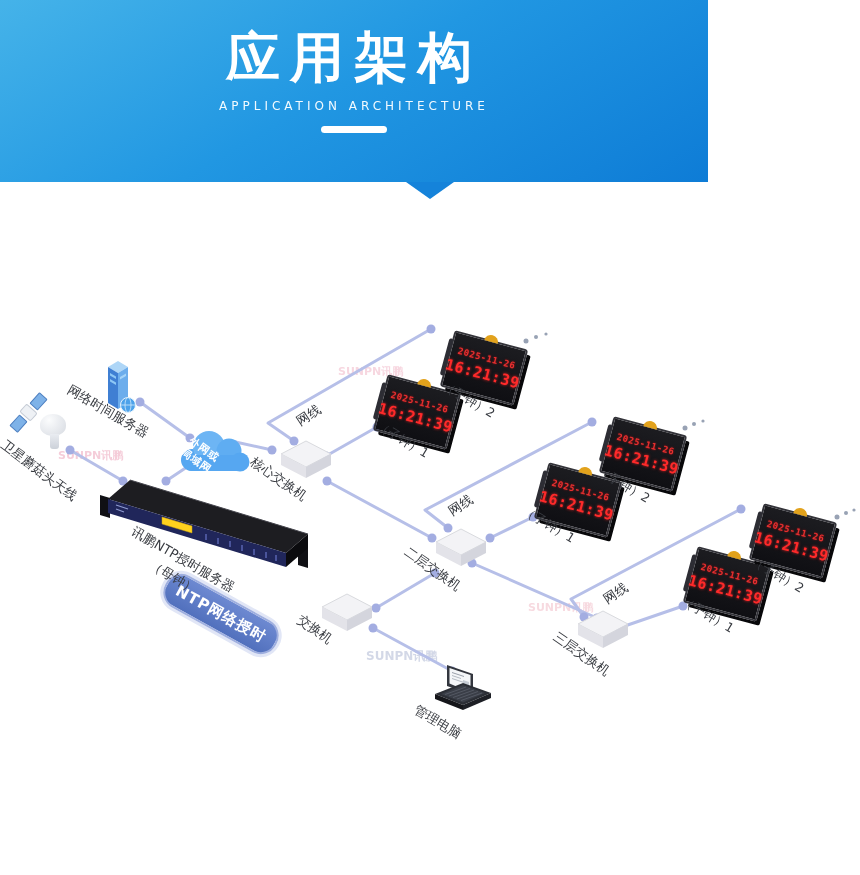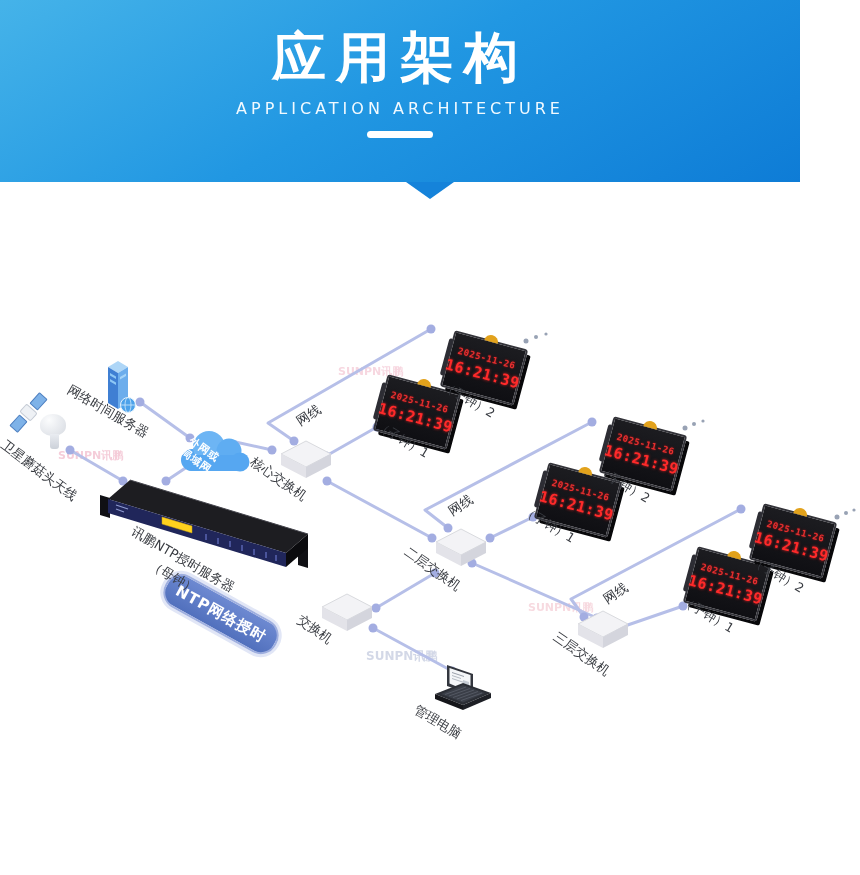--- a/index.html
+++ b/index.html
@@ -1,23 +1,23 @@
 <!DOCTYPE html>
 <html><head>
 <meta charset="utf-8">
 <style>
   html,body{margin:0;padding:0;background:#fff;}
   .page{position:relative;width:860px;height:875px;overflow:hidden;background:#ffffff;
         font-family:"DejaVu Sans","Liberation Sans",sans-serif;}
   
-  .header{position:absolute;left:0;top:0;width:800px;height:182px;
+  .header{position:absolute;left:0;top:0;width:708px;height:182px;
           background:linear-gradient(150deg,#45b3e9 0%,#2197e2 48%,#0e7cd6 100%);
           text-align:center;color:#fff;}
   .header-title{padding-top:28px;font-size:54px;font-weight:700;letter-spacing:10px;line-height:1.1;}
-  .header-sub{margin-top:12px;font-size:16px;letter-spacing:4px;color:#f2faff;}
+  .header-sub{margin-top:12px;font-size:12px;letter-spacing:4px;color:#f2faff;}
   .header-bar{width:66px;height:7px;border-radius:4px;background:#fff;margin:13px auto 0;}
   .header-tri{position:absolute;left:406px;top:182px;width:0;height:0;
               border-left:24px solid transparent;border-right:24px solid transparent;
               border-top:17px solid #1583da;}
   
   .lines{position:absolute;left:0;top:0;z-index:1;pointer-events:none;}
   .dev{position:absolute;z-index:2;}
   .lbl{position:absolute;z-index:3;font-size:13px;color:#383b41;white-space:nowrap;
        transform-origin:0 0;}
   .lbl-sm{font-size:12.5px;}

